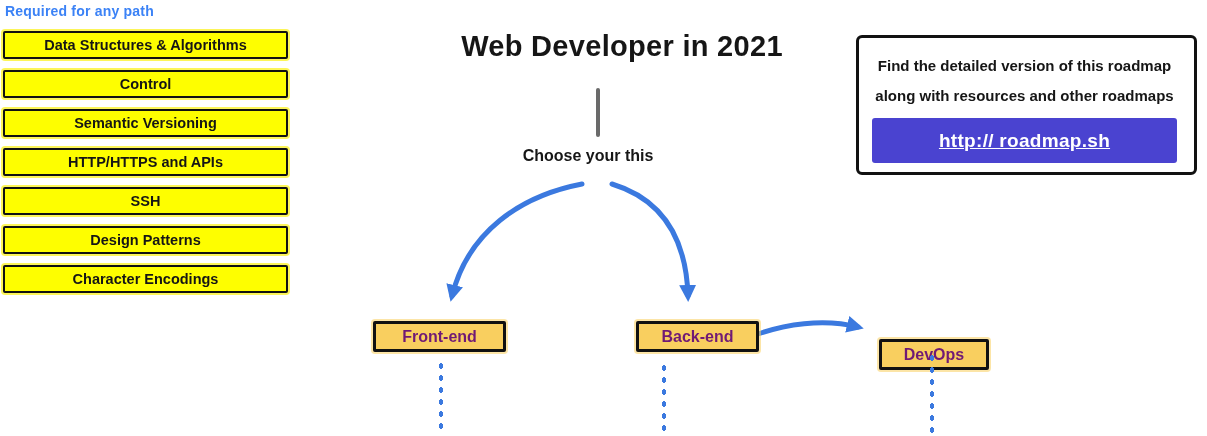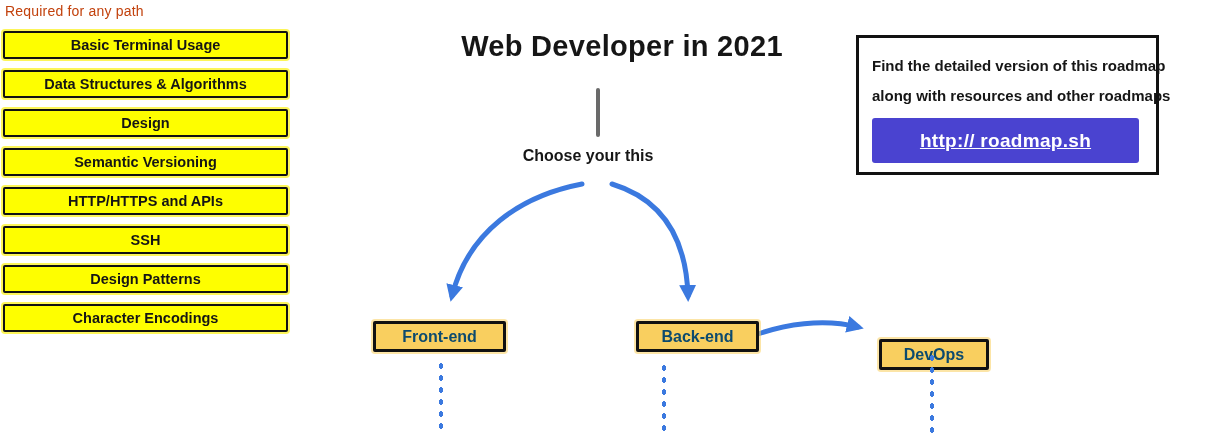--- a/index.html
+++ b/index.html
@@ -16,22 +16,22 @@
     position:relative;
     background:#ffffff;
     font-family:"Liberation Sans", sans-serif;
     color:#111;
     overflow:hidden;
   }
 
   
   .left-col{position:absolute;left:3px;top:2px;width:286px;}
   .left-heading{
-    font-size:14px;font-weight:400;letter-spacing:.2px;
-    margin:1px 0 12px 2px;color:#c2410c;
+    font-size:14px;font-weight:700;letter-spacing:.2px;
+    margin:1px 0 12px 2px;color:#3b82f6;
   }
   .topic-list{display:flex;flex-direction:column;gap:11px;}
   .topic-box{
     height:28px;width:285px;
     background:var(--highlight-yellow);
     border:2px solid var(--border-black);
     border-radius:2px;
     box-shadow:0 0 0 2px rgba(250,240,0,.65);
     display:flex;align-items:center;justify-content:center;
     font-size:14.5px;font-weight:700;color:#151515;
@@ -57,40 +57,40 @@
   .arrows-svg path.arrow{stroke:var(--arrow-blue);stroke-width:5;fill:none;stroke-linecap:round;}
   .arrows-svg marker path{fill:var(--arrow-blue);stroke:none;}
 
   .path-node{
     position:absolute;height:31px;
     background:var(--node-orange);
     border:3px solid var(--border-black);
     border-radius:2px;
     box-shadow:0 0 0 2px rgba(249,207,95,.55);
     display:flex;align-items:center;justify-content:center;
-    font-size:16px;font-weight:700;color:#0c4a6e;
+    font-size:16px;font-weight:700;color:#701a75;
     cursor:pointer;
   }
   .node-frontend{left:373px;top:321px;width:133px;}
   .node-backend{left:636px;top:321px;width:123px;}
   .node-devops{left:879px;top:315px;width:110px;margin-top:24px;}
 
   .dots{
     position:absolute;width:6px;
     background-image:radial-gradient(2px 3.1px at 50% 50%, var(--arrow-blue) 97%, transparent 100%);
     background-size:6px 12px;background-repeat:repeat-y;background-position:center top;
   }
   .dots-frontend{left:438px;top:360px;height:72px;}
   .dots-backend{left:661px;top:362px;height:72px;}
   .dots-devops{left:929px;top:352px;height:82px;}
 
   
   .info-box{
-    position:absolute;left:856px;top:35px;width:303px;height:140px;
-    background:#fff;border:3px solid var(--border-black);border-radius:0;
+    position:absolute;left:856px;top:35px;width:341px;height:140px;
+    background:#fff;border:3px solid var(--border-black);border-radius:6px;
     padding:13px 17px 0 13px;
   }
   .info-line{
     font-size:15px;font-weight:600;color:#161616;
     line-height:30px;text-align:center;white-space:nowrap;
   }
   .info-button{
     margin-top:7px;height:45px;width:100%;
     background:var(--button-purple);
     border:none;border-radius:3px;
@@ -100,23 +100,22 @@
     cursor:pointer;
     text-decoration:underline;
   }
 </style>
 </head>
 <body>
 
 <div class="left-col">
   <div class="left-heading">Required for any path</div>
   <div class="topic-list">
-    <div class="topic-box">Basic Terminal Usage</div>
     <div class="topic-box">Data Structures &amp; Algorithms</div>
-    <div class="topic-box">Design</div>
+    <div class="topic-box">Control</div>
     <div class="topic-box">Semantic Versioning</div>
     <div class="topic-box">HTTP/HTTPS and APIs</div>
     <div class="topic-box">SSH</div>
     <div class="topic-box">Design Patterns</div>
     <div class="topic-box">Character Encodings</div>
   </div>
 </div>
 
 <div class="main-title">Web Developer in 2021</div>
 <div class="connector-line"></div>

